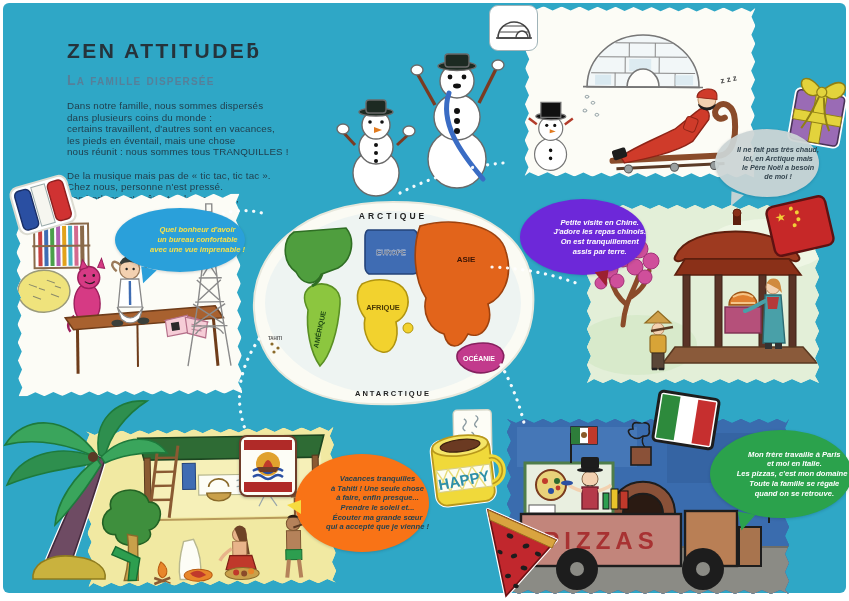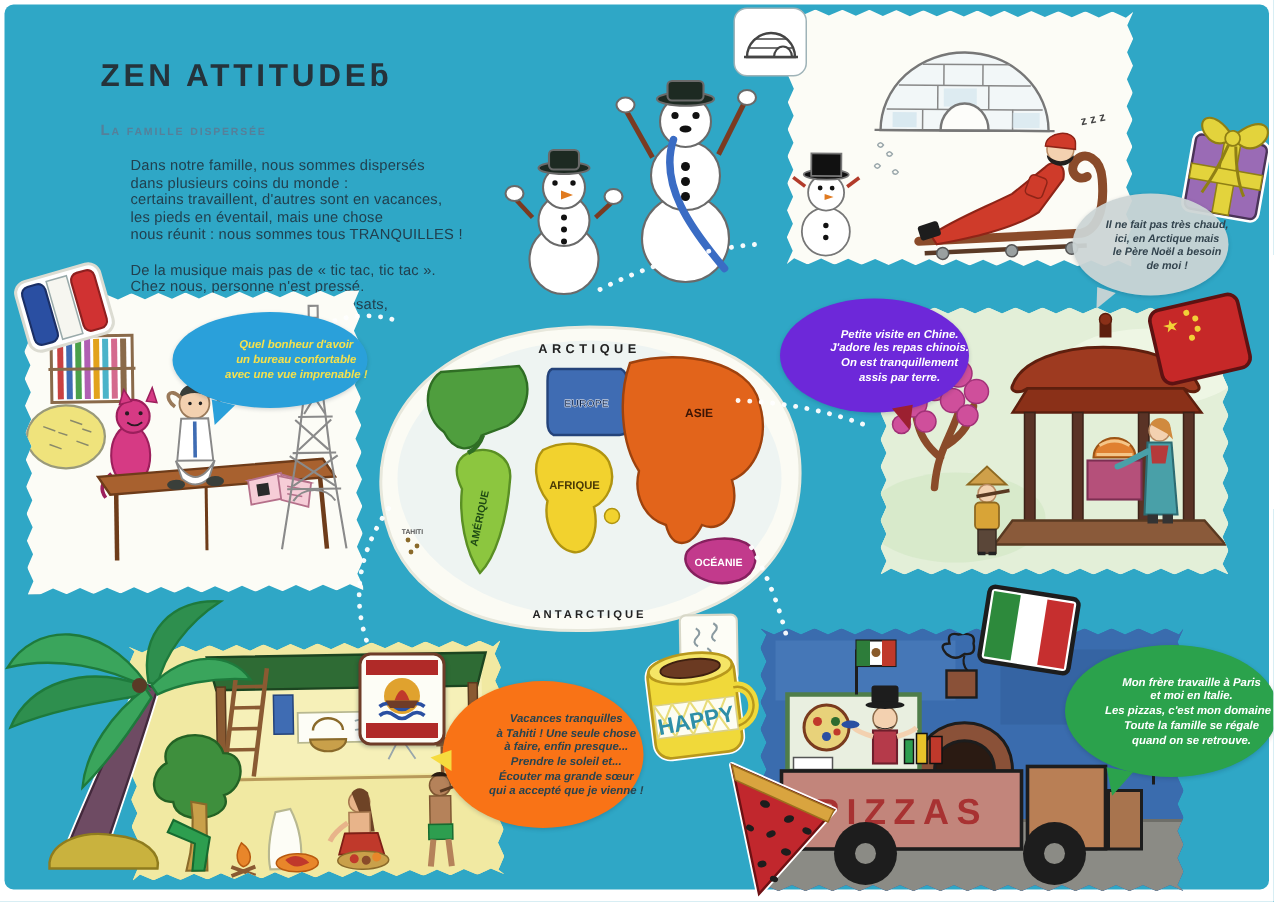--- a/index.html
+++ b/index.html
@@ -4,24 +4,24 @@
 <style>
   html,body{margin:0;padding:0;background:#ffffff;}
   #stage{position:relative;width:849px;height:601px;background:#ffffff;overflow:hidden;
          font-family:"Liberation Sans",sans-serif;}
   #canvas{position:absolute;left:3px;top:3px;width:843px;height:590px;background:#2fa7c6;border-radius:6px;}
   .abs{position:absolute;}
   
   #intro{left:64px;top:36px;width:300px;z-index:6;}
   .title{font-size:21px;font-weight:700;letter-spacing:2.5px;color:#25333b;}
   .title .swirl{font-weight:700;}
-  .subtitle{margin-top:19px;font-size:10px;font-weight:700;letter-spacing:1.2px;
+  .subtitle{margin-top:9px;font-size:14px;font-weight:700;letter-spacing:1.2px;
             font-variant:small-caps;color:#55809a;}
   .para{margin-top:12px;font-size:9.8px;line-height:1.18;color:#21404f;white-space:pre-line;
-        letter-spacing:.15px;font-weight:500;margin-left:20px;}
+        letter-spacing:.15px;font-weight:500;}
   
   .paper{background:#fcfcf6;box-shadow:0 2px 5px rgba(0,40,60,.25);}
   .paper svg{display:block;width:100%;height:100%;}
   
   .bubble{border-radius:50%;display:flex;align-items:center;justify-content:flex-end;
           text-align:center;font-style:italic;font-weight:700;z-index:13;
           font-size:7.6px;line-height:1.28;white-space:pre-line;box-shadow:0 1px 3px rgba(0,30,50,.18);}
   .tail{position:absolute;width:0;height:0;}
   
   .cutout svg{display:block;width:100%;height:100%;overflow:visible;}
@@ -321,21 +321,21 @@
   </div>
 
   <div class="abs bubble" style="left:517px;top:196px;width:126px;height:76px;background:#6d28d9;color:#fff;">
     <span>Petite visite en Chine.
 J'adore les repas chinois.
 On est tranquillement
 assis par terre.</span>
     <span class="tail" style="left:76px;bottom:-12px;border-left:9px solid transparent;border-right:5px solid transparent;border-top:16px solid #9c2030;transform:rotate(-10deg);"></span>
   </div>
 
-  <div class="abs" style="left:247px;top:213px;width:287px;height:207px;z-index:6;">
+  <div class="abs" style="left:247px;top:197px;width:287px;height:207px;z-index:6;">
     <svg viewBox="0 0 287 207" style="display:block;width:100%;height:100%;">
       <path d="M143,2 C220,2 278,28 283,90 C287,140 260,198 150,204 C60,208 8,176 4,110 C1,54 50,2 143,2 Z" fill="#fbfbf4" stroke="#e8e8dc" stroke-width="2"></path>
       <ellipse cx="143" cy="103" rx="128" ry="92" fill="#eef4f2"></ellipse>
 
       <path d="M44,32 L96,28 C106,40 102,60 88,68 L72,74 C64,88 52,84 46,72 C32,62 32,40 44,32 Z" fill="#4f9e3e" stroke="#2f6e24" stroke-width="1.6"></path>
       <path d="M62,86 C76,80 92,88 90,104 C88,132 80,156 70,166 C60,152 56,128 58,110 C52,98 54,90 62,86 Z" fill="#8cc63f" stroke="#5a8f24" stroke-width="1.6"></path>
       <path d="M72,74 C70,80 66,84 62,86" fill="none" stroke="#2f6e24" stroke-width="3"></path>
 
       <path d="M118,30 h46 q4,2 4,8 v30 q0,6 -5,6 h-44 q-4,-2 -4,-8 v-28 q0,-7 3,-8 Z" fill="#3f6cb3" stroke="#24437a" stroke-width="1.6"></path>
 

